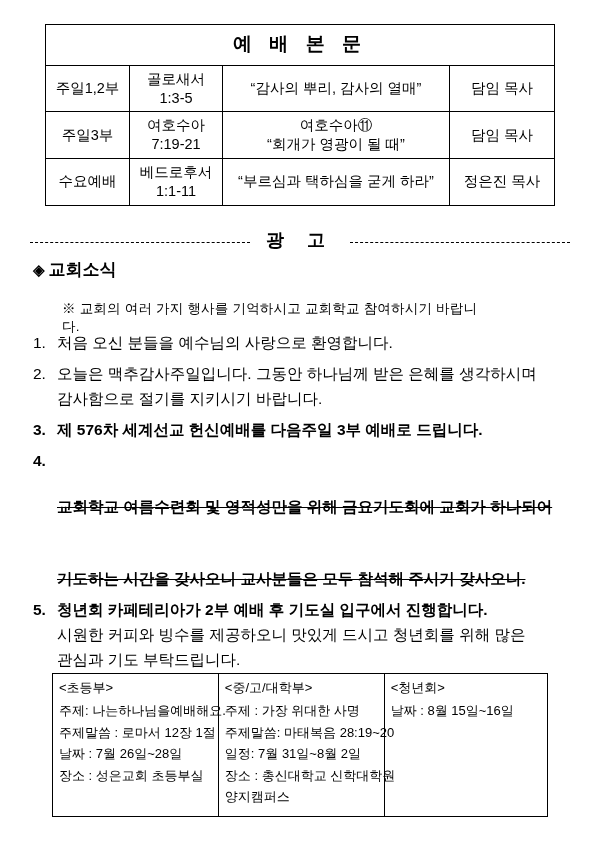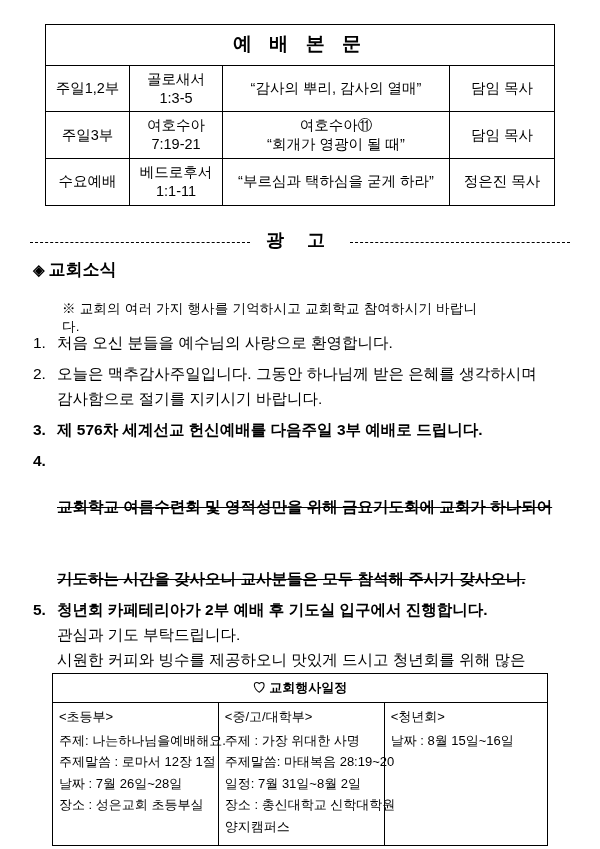--- a/index.html
+++ b/index.html
@@ -257,39 +257,36 @@
       <div class="txt">
         <span class="l2 strike">교회학교 여름수련회 및 영적성만을 위해 금요기도회에 교회가 하나되어</span>
         <span class="l2 strike">기도하는 시간을 갖사오니 교사분들은 모두 참석해 주시기 갖사오니.</span>
       </div>
     </div>
 
     <div class="item bold">
       <div class="num">5.</div>
       <div class="txt">
         <span class="l2">청년회 카페테리아가 2부 예배 후 기도실 입구에서 진행합니다.</span>
+        <span class="l2" style="font-weight:normal">시원한 커피와 빙수를 제공하오니 맛있게 드시고 청년회를 위해 많은</span>
         <span class="l2" style="font-weight:normal">관심과 기도 부탁드립니다.</span>
-        <span class="l2" style="font-weight:normal">시원한 커피와 빙수를 제공하오니 맛있게 드시고 청년회를 위해 많은</span>
       </div>
     </div>
 
   </div>
 
   <div class="schedule-wrap">
     <table class="schedule">
       <colgroup>
         <col style="width:33.5%">
         <col style="width:33.5%">
         <col style="width:33%">
       </colgroup>
       <tbody>
         <tr>
-          <th class="sched-title" colspan="3">♡ 교회행사일정</th>
-        </tr>
-        <tr>
           <td class="sched-cell">
             <span class="sched-group">&lt;초등부&gt;</span>
             <span class="sched-line">주제: 나는하나님을예배해요.</span>
             <span class="sched-line">주제말씀 : 로마서 12장 1절</span>
             <span class="sched-line">날짜 : 7월 26일~28일</span>
             <span class="sched-line">장소 : 성은교회 초등부실</span>
           </td>
           <td class="sched-cell">
             <span class="sched-group">&lt;중/고/대학부&gt;</span>
             <span class="sched-line">주제 :  가장 위대한 사명</span>

